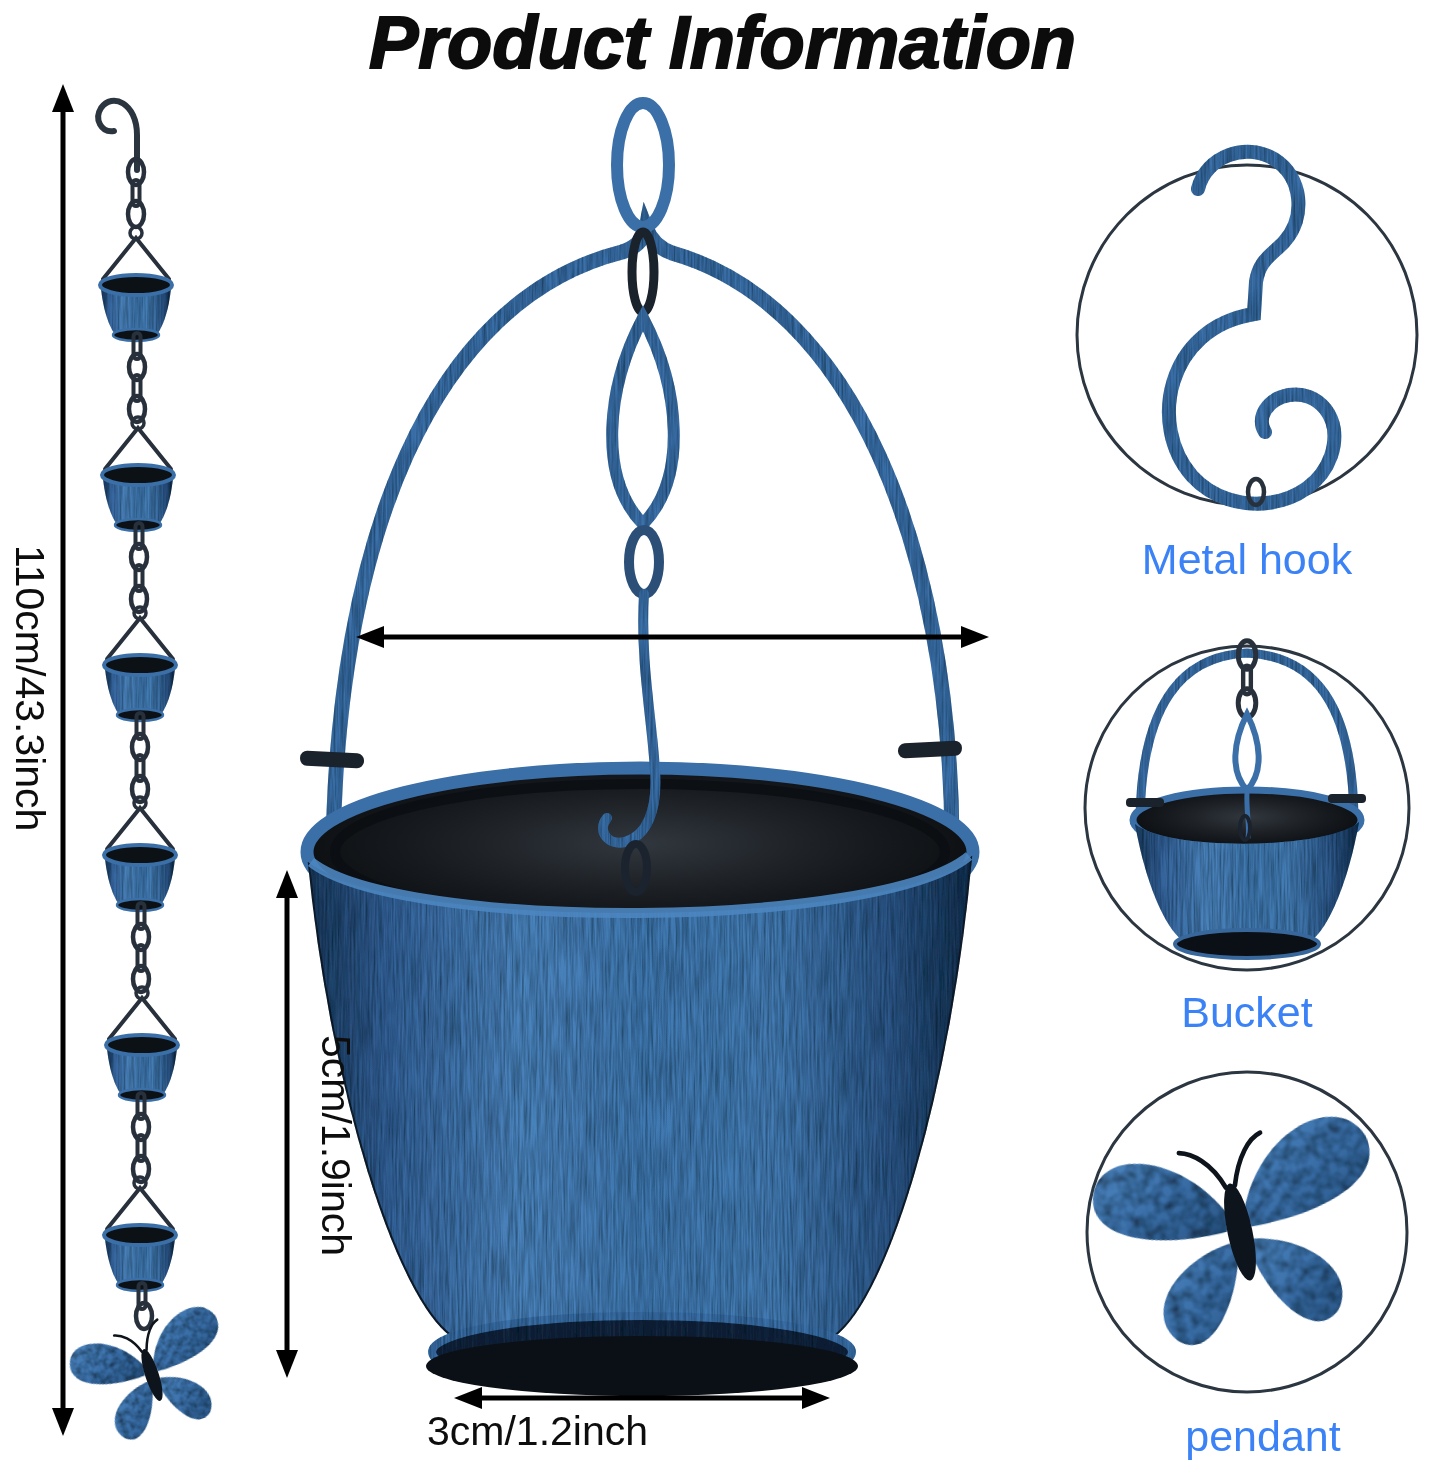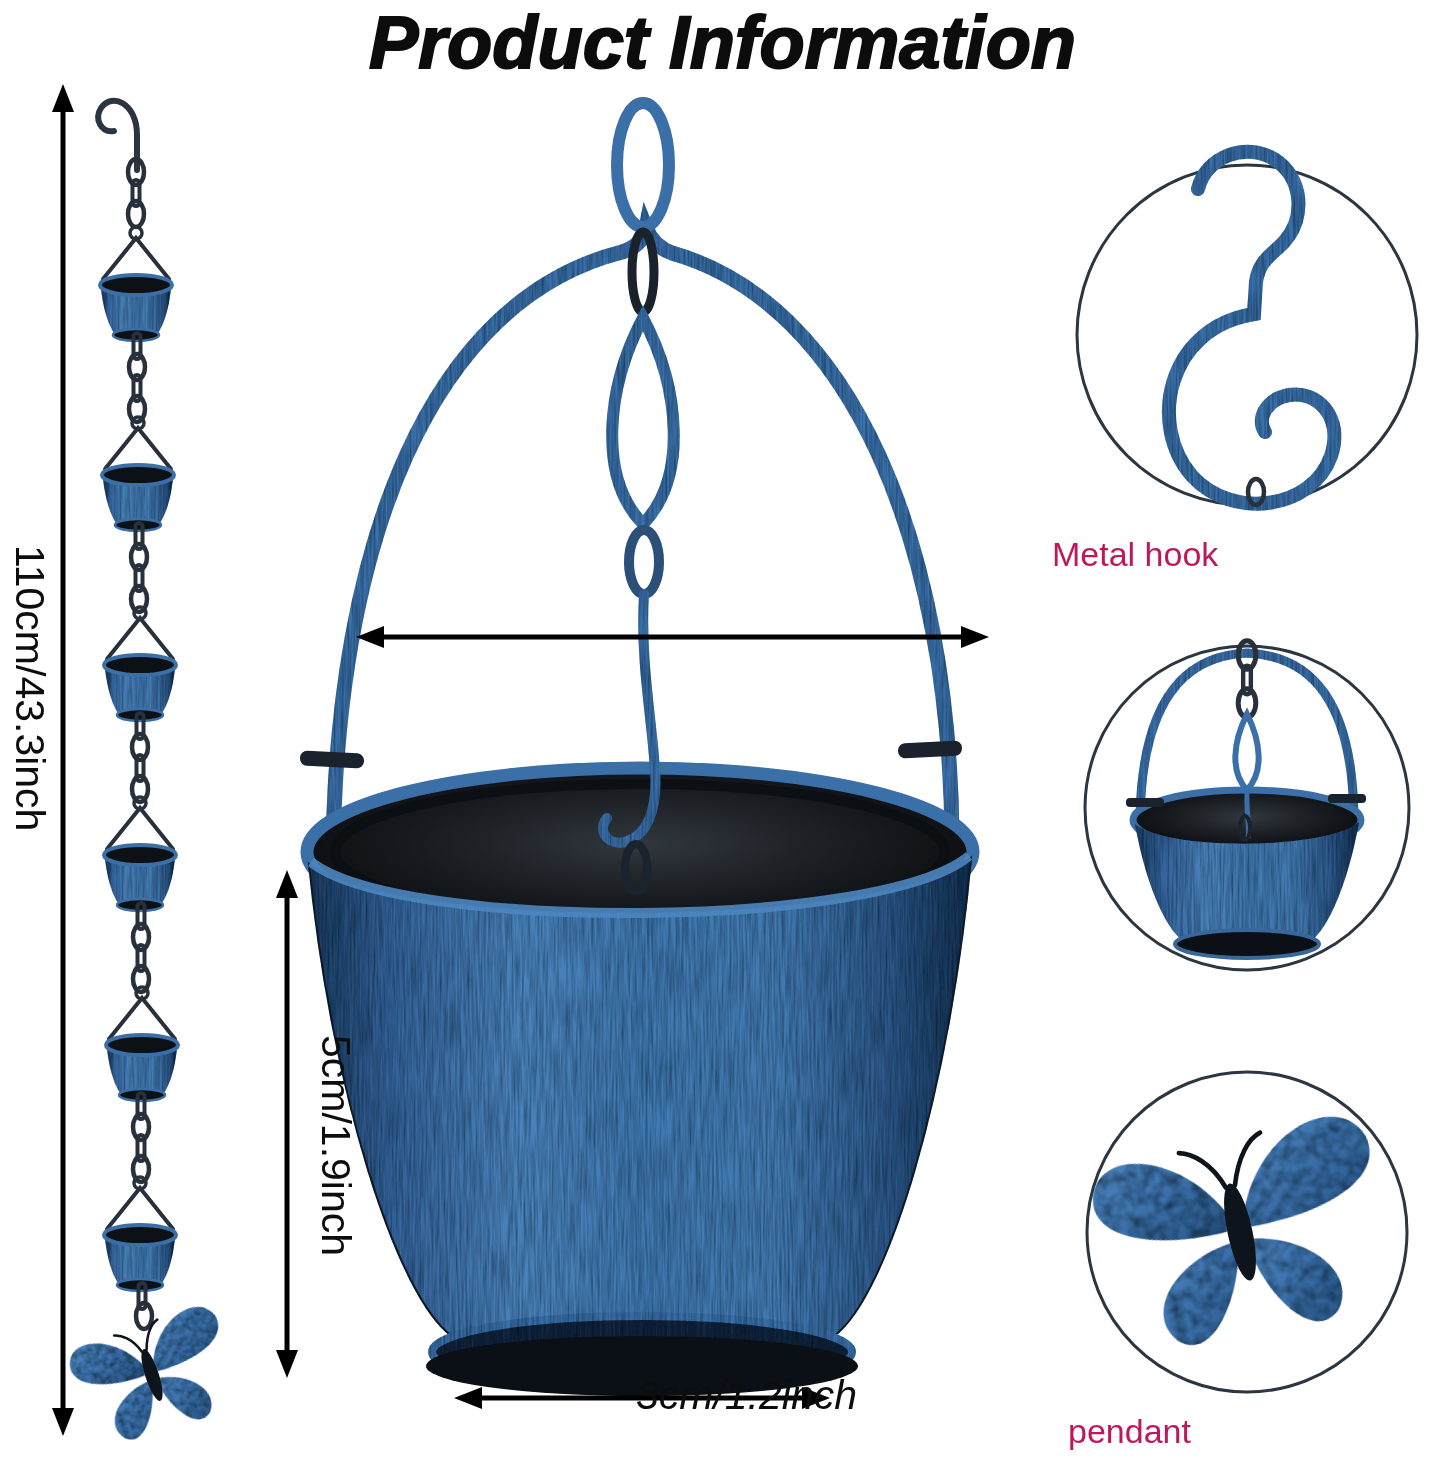--- a/index.html
+++ b/index.html
@@ -13,23 +13,23 @@
     -webkit-text-stroke:2px #0c0c0c;
   }
   svg.art{position:absolute;left:0;top:0;}
   .dim{
     position:absolute;color:#0d0d0d;font-size:41px;font-weight:500;white-space:nowrap;
   }
   .v{writing-mode:vertical-rl;}
   .dim-chain{left:6px;top:545px;}
   .dim-width{left:640px;width:430px;top:552px;text-align:center;}
   .dim-height{left:312px;top:1035px;}
-  .dim-base{left:427px;width:430px;top:1372px;text-align:right;font-style:italic;}
+  .dim-base{left:427px;width:430px;top:1408px;text-align:left;}
   .callout-label{
-    position:absolute;color:#be185d;font-size:34px;font-weight:400;text-align:left;
+    position:absolute;color:#3b82f6;font-size:43px;font-weight:400;text-align:center;
   }
   .lbl-hook{left:1052px;width:390px;top:535px;}
   .lbl-bucket{left:1052px;width:390px;top:988px;}
   .lbl-pendant{left:1068px;width:390px;top:1412px;}
 </style>
 </head>
 <body>
 
 <div class="canvas">
 
@@ -216,15 +216,16 @@
     <g>
       <use href="#butterfly" transform="translate(1240,1232) rotate(-12) scale(1.55)"></use>
     </g>
   </svg>
 
   <div class="dim v dim-chain">110cm/43.3inch</div>
   <div class="dim v dim-height">5cm/1.9inch</div>
   <div class="dim dim-base">3cm/1.2inch</div>
 
   <div class="callout-label lbl-hook">Metal hook</div>
+  <div class="callout-label lbl-bucket">Bucket</div>
   <div class="callout-label lbl-pendant">pendant</div>
 
 </div>
 
 </body></html>

